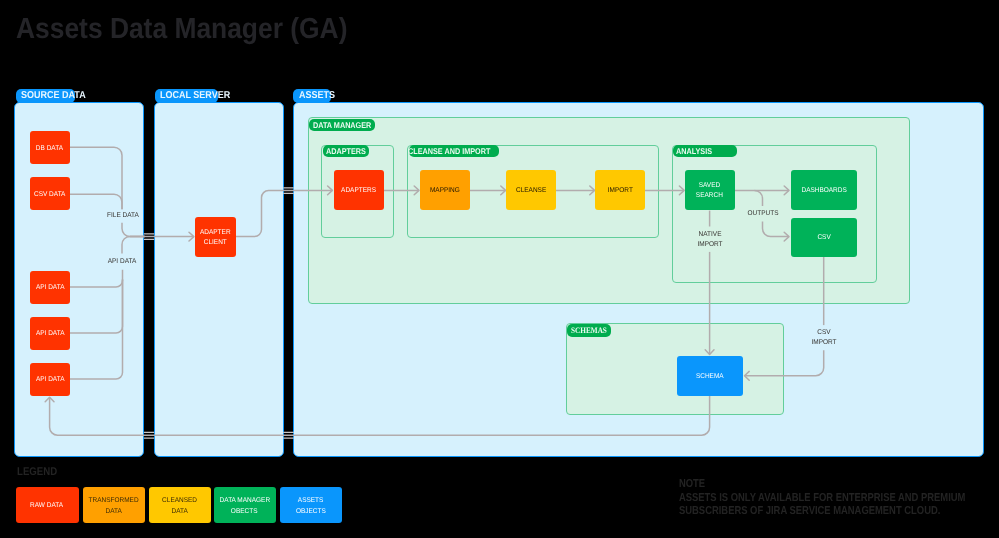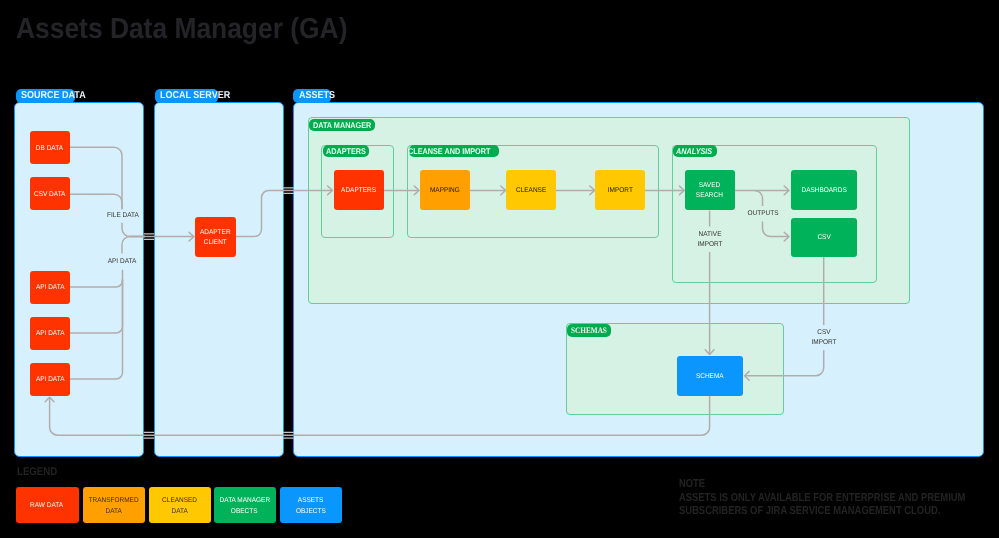--- a/index.html
+++ b/index.html
@@ -126,21 +126,21 @@
 
   <div class="gtab" style="left:309.3px;top:118.7px;width:65.3px;">
       <span>DATA MANAGER</span>
     </div>
   <div class="gtab" style="left:322.5px;top:145.1px;width:46.6px;">
       <span>ADAPTERS</span>
     </div>
   <div class="gtab" style="left:408.5px;top:145.1px;width:90.6px;white-space:nowrap;justify-content:center;">
       <span>CLEANSE AND IMPORT</span>
     </div>
-  <div class="gtab" style="left:673.1px;top:145.1px;width:44px;font-style:italic;">
+  <div class="gtab" style="left:673.1px;top:145.1px;width:64px;">
       <span>ANALYSIS</span>
     </div>
   <div class="gtab" style="left:567.4px;top:324.4px;width:43.8px;font-family:Liberation Serif, serif;">
       <span>SCHEMAS</span>
     </div>
 
   <div class="node" style="left:29.5px;top:131px;width:40.5px;height:33px;background:#FF3300;color:#fff;">
       <span>DB DATA</span>
     </div>
   <div class="node" style="left:29.5px;top:177px;width:40.5px;height:33px;background:#FF3300;color:#fff;">

